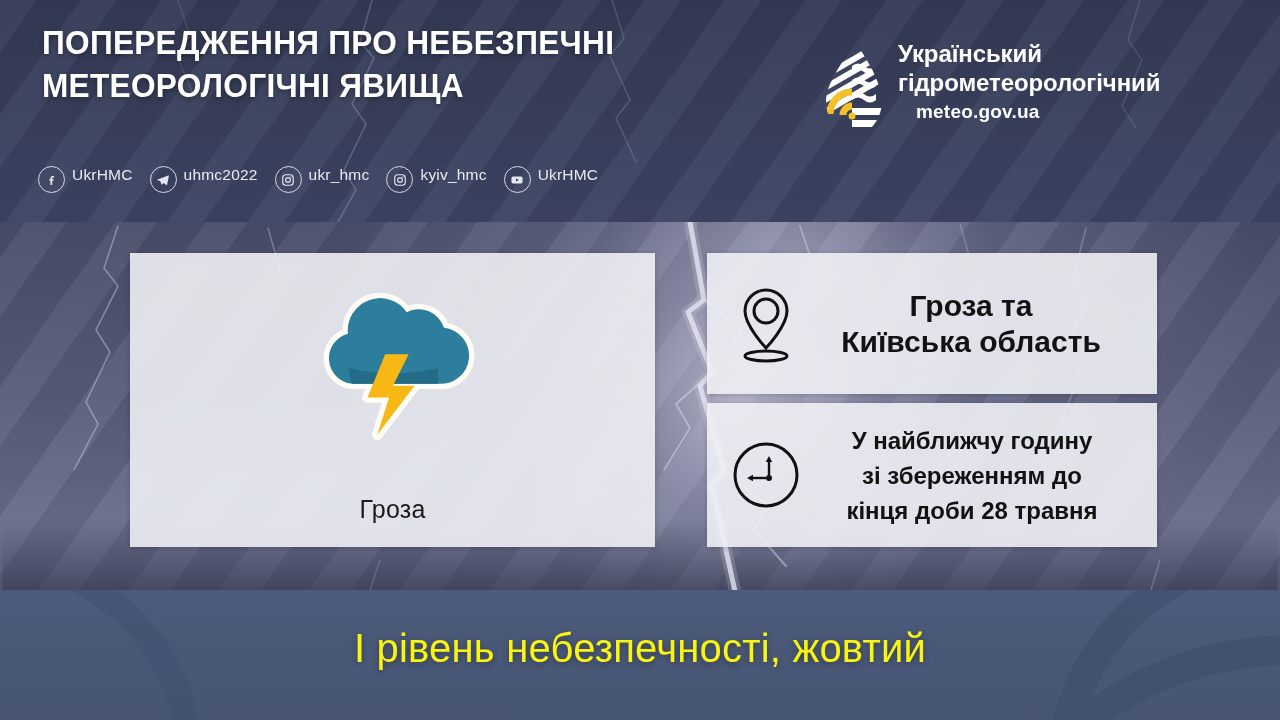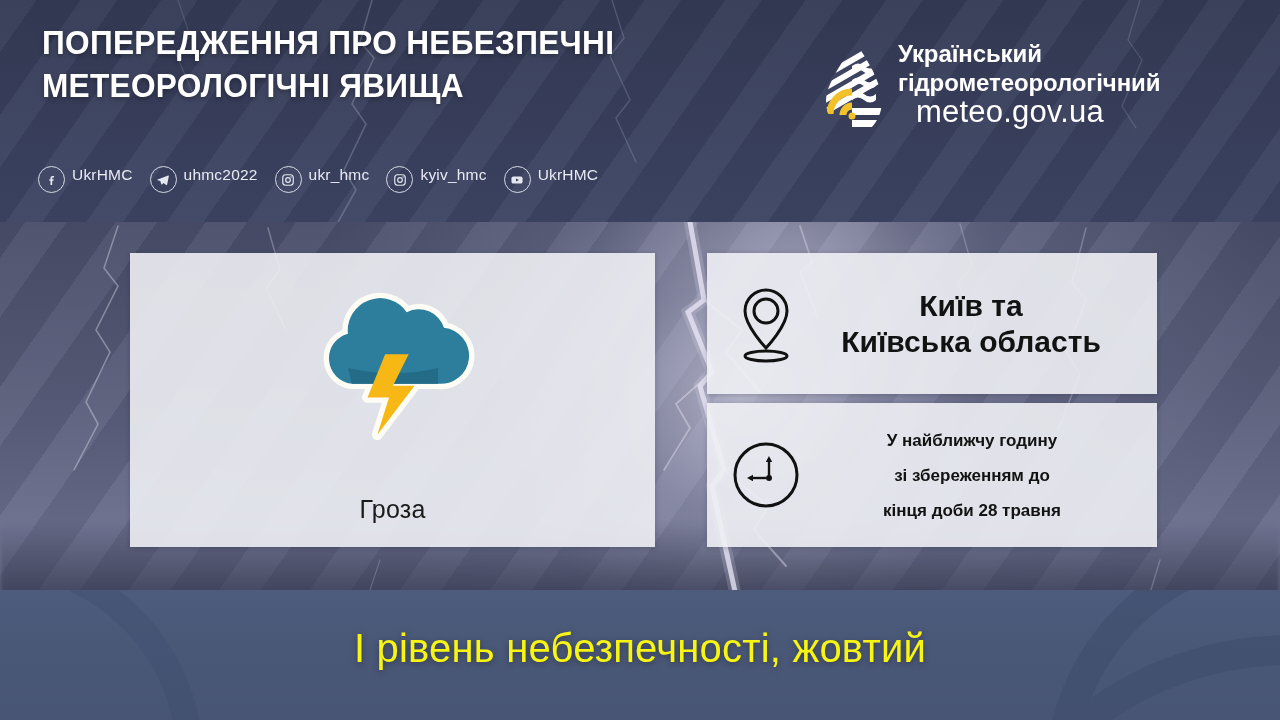--- a/index.html
+++ b/index.html
@@ -51,39 +51,39 @@
   .social{position:absolute;left:38px;top:166px;display:flex;align-items:center;gap:17px;}
   .social-item{display:flex;gap:7px;}
   .soc-ic{width:25px;height:25px;border:1.6px solid #d7dae6;border-radius:50%;
     display:flex;align-items:center;justify-content:center;color:#e4e7f0;}
   .soc-label{color:#e9ebf3;font-size:15.5px;letter-spacing:.2px;}
 
   
   .logo{position:absolute;left:812px;top:40px;display:flex;align-items:flex-start;gap:14px;}
   .logo-mark{width:72px;height:100px;flex:0 0 auto;}
   .logo-text{color:#fff;font-weight:bold;font-size:24px;line-height:28.5px;letter-spacing:-.1px;}
-  .logo-site{color:#fff;font-weight:normal;font-size:31px;line-height:30px;padding-left:18px;letter-spacing:.2px;}
+  .logo-site{color:#fff;font-weight:bold;font-size:19px;line-height:30px;padding-left:18px;letter-spacing:.2px;}
 
   
   .panel{position:absolute;background:rgba(238,239,244,.90);
     box-shadow:0 1px 5px rgba(20,22,40,.22);}
   .panel-left{left:130px;top:253px;width:525px;height:294px;
     display:flex;flex-direction:column;align-items:center;justify-content:center;gap:27px;}
   .storm-ic{width:196px;height:196px;margin-top:-6px;}
   .hazard-label{font-size:25px;color:#1a1a1a;margin-top:2px;letter-spacing:.2px;}
 
   .panel-loc{left:707px;top:253px;width:450px;height:141px;
     display:flex;align-items:center;}
   .panel-time{left:707px;top:403px;width:450px;height:144px;
     display:flex;align-items:center;}
   .pin-ic{width:66px;height:78px;margin-left:26px;flex:0 0 auto;}
   .clock-ic{width:70px;height:70px;margin-left:24px;flex:0 0 auto;}
   .panel-txt{flex:1;text-align:center;color:#121212;font-weight:bold;}
   .loc-txt{font-size:30px;line-height:36px;padding-right:14px;}
-  .time-txt{font-size:17px;line-height:35px;padding-right:14px;}
+  .time-txt{font-size:24px;line-height:35px;padding-right:14px;}
 
   
   .footer{position:absolute;left:0;bottom:0;width:1280px;height:130px;
     background:linear-gradient(180deg,#4d5b7c 0%,#4a5878 45%,#46537190 100%),#4a5878;
     overflow:hidden;}
   .footer-arc{position:absolute;inset:0;}
   .footer-txt{position:absolute;inset:0;display:flex;align-items:center;justify-content:center;
     color:#f7f511;font-weight:normal;font-size:40px;letter-spacing:.2px;
     text-shadow:0 2px 6px rgba(0,0,0,.35);padding-bottom:14px;}
 </style>
@@ -227,21 +227,21 @@
     <div class="hazard-label">Гроза</div>
   </div>
 
   <div class="panel panel-loc">
     <svg class="pin-ic" viewBox="0 0 66 78">
       <path d="M33 5 a21 21 0 0 1 21 21 c0 15 -21 37 -21 37 c0 0 -21 -22 -21 -37 a21 21 0 0 1 21 -21 z" fill="none" stroke="#111" stroke-width="3"></path>
       <circle cx="33" cy="26" r="12" fill="none" stroke="#111" stroke-width="3"></circle>
       <ellipse cx="33" cy="71" rx="21" ry="5" fill="none" stroke="#111" stroke-width="3"></ellipse>
     </svg>
     <div class="panel-txt loc-txt">
-      <div>Київ та</div>
+      <div>Гроза та</div>
       <div>Київська область</div>
     </div>
   </div>
 
   <div class="panel panel-time">
     <svg class="clock-ic" viewBox="0 0 70 70">
       <circle cx="35" cy="35" r="31" fill="none" stroke="#111" stroke-width="3"></circle>
       <g stroke="#111" stroke-width="2.4" fill="none">
         <path d="M38 38 L38 19"></path>
           <path d="M35 38 L19 38"></path>

